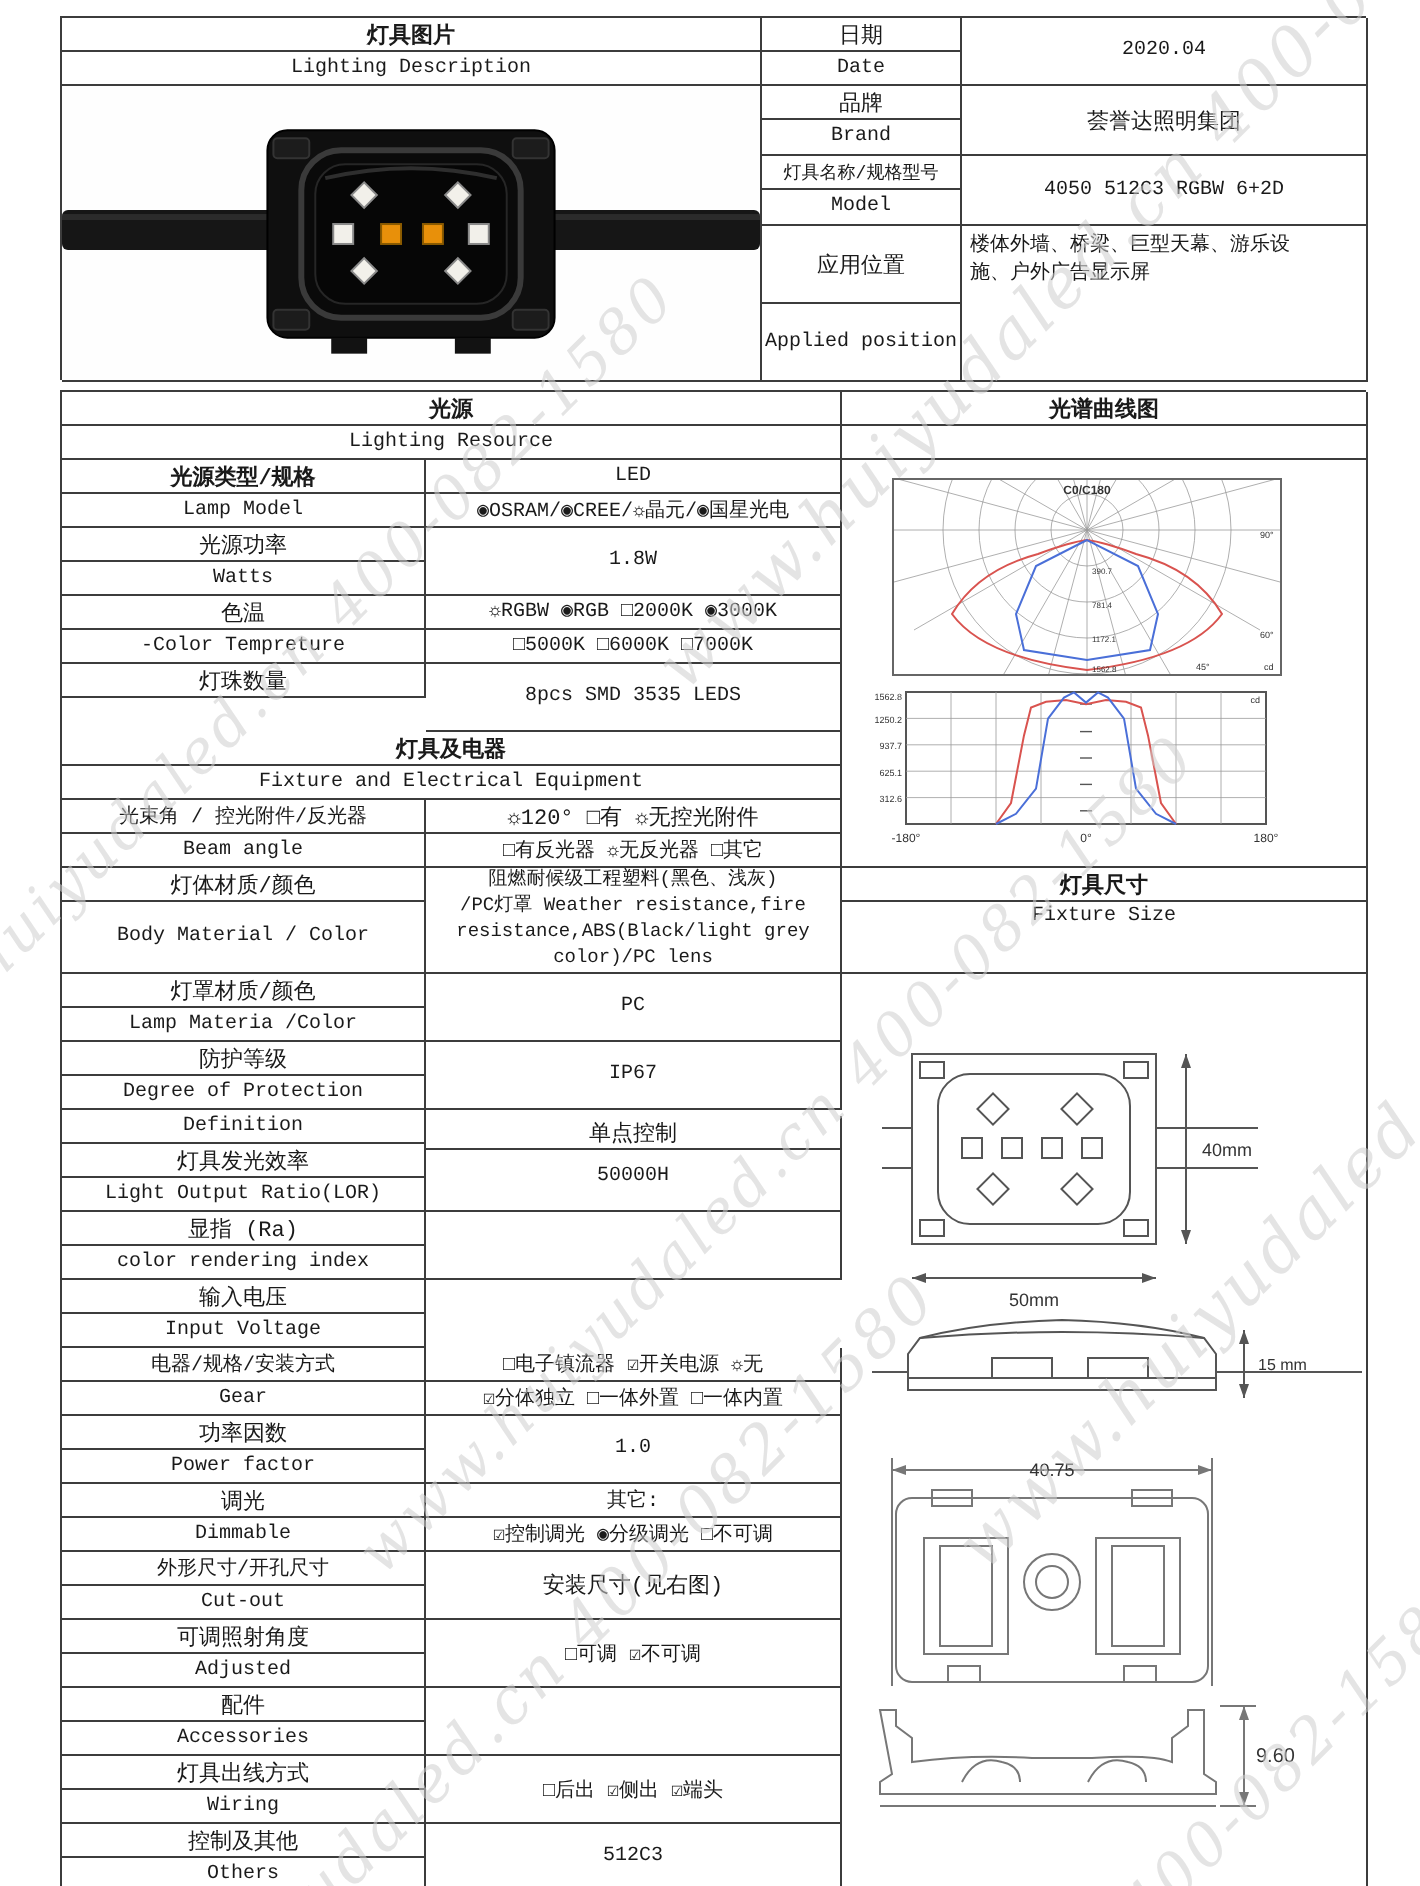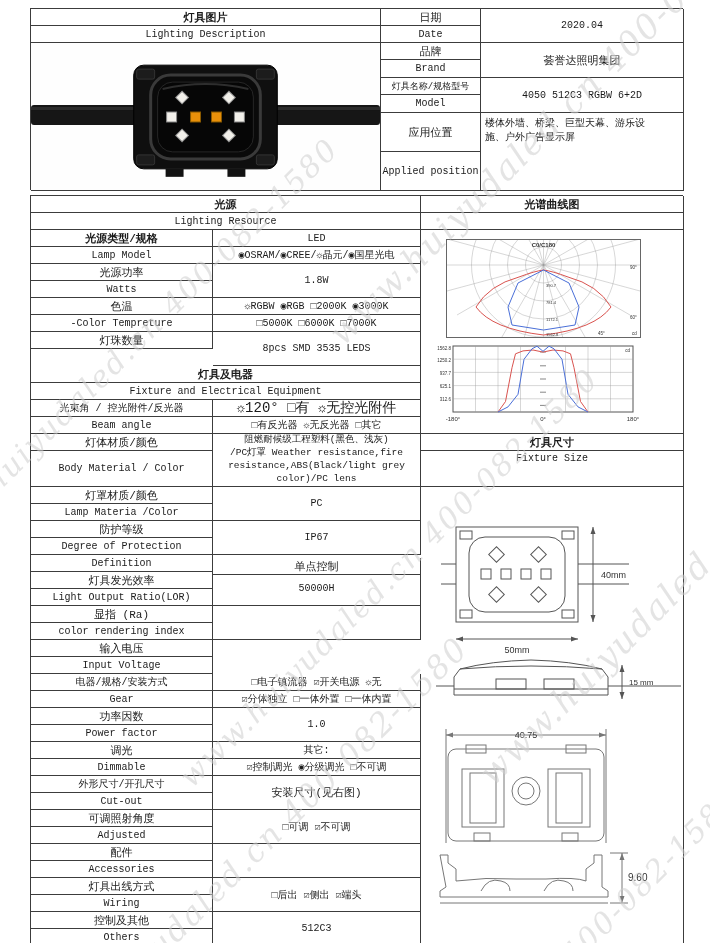--- a/index.html
+++ b/index.html
@@ -91,21 +91,21 @@
     <div class="c zh" style="left:182px;top:119px;width:208px;height:17px;font-size:10px;">□5000K □6000K □7000K</div>
 
     <div class="c zh" style="left:0;top:136px;width:182px;height:17px;">灯珠数量</div>
     <div class="c en" style="left:182px;top:136px;width:208px;height:34px;">8pcs SMD 3535 LEDS</div>
 
     <div class="c zh bold" style="left:0;top:170px;width:390px;height:17px;">灯具及电器</div>
     <div class="c en" style="left:0;top:187px;width:390px;height:17px;">Fixture and Electrical Equipment</div>
 
     <div class="c zh" style="left:0;top:204px;width:182px;height:17px;font-size:10px;">光束角 / 控光附件/反光器</div>
     <div class="c en" style="left:0;top:221px;width:182px;height:17px;">Beam angle</div>
-    <div class="c zh" style="left:182px;top:204px;width:208px;height:17px;font-size:14px;">☼120°  □有 ☼无控光附件</div>
+    <div class="c zh" style="left:182px;top:204px;width:208px;height:17px;font-size:11px;">☼120°  □有 ☼无控光附件</div>
     <div class="c zh" style="left:182px;top:221px;width:208px;height:17px;font-size:10px;">□有反光器 ☼无反光器 □其它</div>
 
     <div class="c zh" style="left:0;top:238px;width:182px;height:17px;">灯体材质/颜色</div>
     <div class="c en" style="left:0;top:255px;width:182px;height:36px;">Body Material / Color</div>
     <div class="c pre" style="left:182px;top:238px;width:208px;height:53px;font-size:9.5px;">阻燃耐候级工程塑料(黑色、浅灰)
 /PC灯罩 Weather resistance,fire
 resistance,ABS(Black/light grey
 color)/PC lens</div>
 
     <div class="c zh" style="left:0;top:291px;width:182px;height:17px;">灯罩材质/颜色</div>

